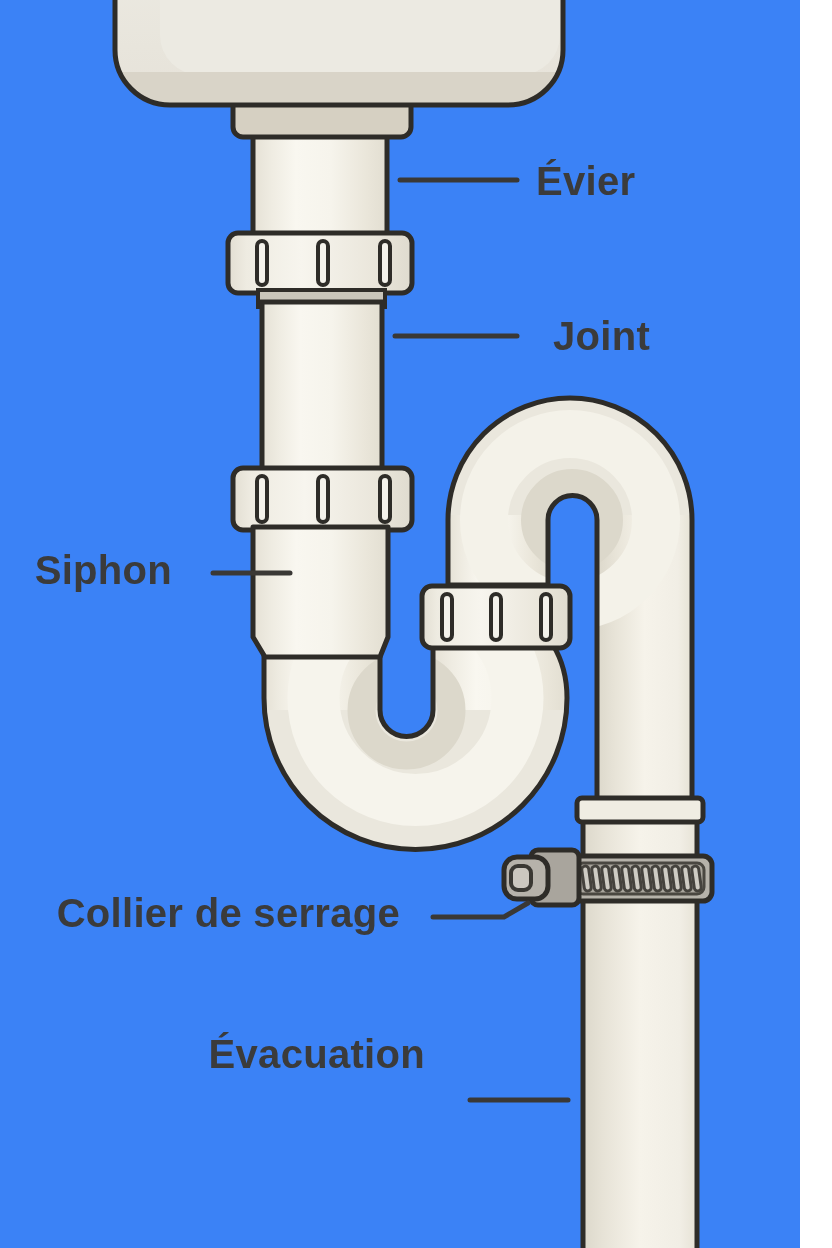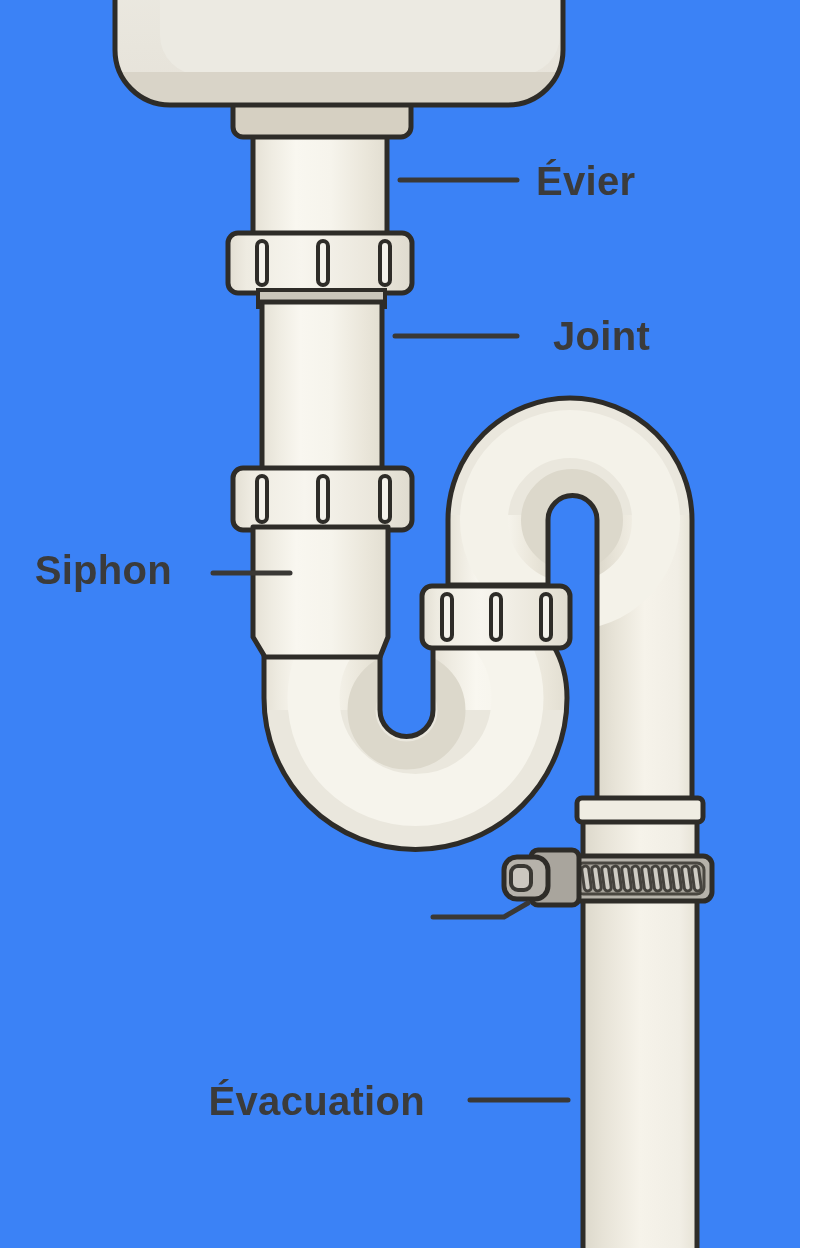--- a/index.html
+++ b/index.html
@@ -161,15 +161,16 @@
     <path d="M395,336 H517"></path>
     <path d="M213,573 H290"></path>
     <path d="M433,917 H504 L528,903"></path>
     <path d="M470,1100 H568"></path>
   </g>
 </svg>
 
 <div class="lbl" style="left:536px;top:181px">Évier</div>
 <div class="lbl" style="left:553px;top:336px">Joint</div>
 <div class="lbl" style="right:628px;top:570px">Siphon</div>
-<div class="lbl" style="right:375px;top:1101px">Évacuation</div>
+<div class="lbl" style="right:400px;top:913px">Collier de serrage</div>
+<div class="lbl" style="right:375px;top:1054px">Évacuation</div>
 
 </div>
 
 </body></html>

